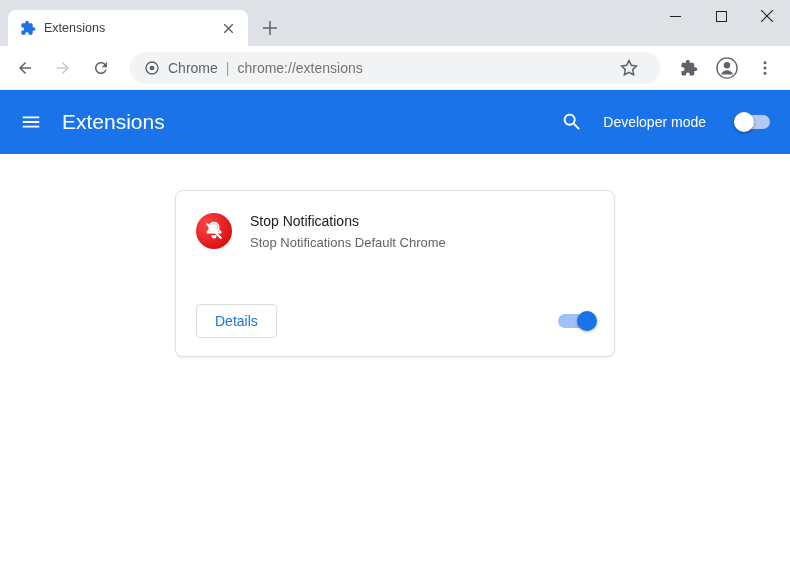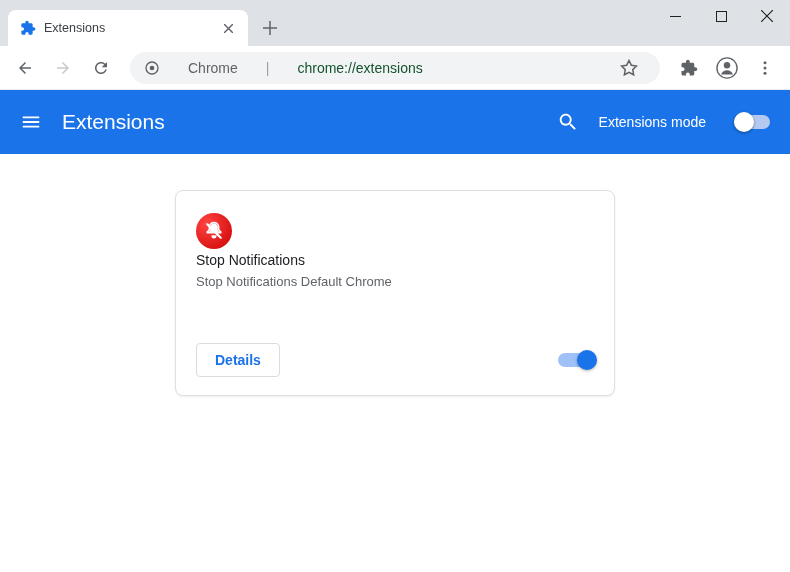--- a/index.html
+++ b/index.html
@@ -15,47 +15,47 @@
     .tab { background: #fff; height: 36px; min-width: 240px; border-radius: 8px 8px 0 0; display: flex; align-items: center; padding: 0 12px; gap: 8px; position: relative; }
     .tab-favicon { width: 16px; height: 16px; display: flex; align-items: center; justify-content: center; }
     .tab-title { font-size: 12.5px; color: #3c4043; flex: 1; }
     .tab-close { width: 16px; height: 16px; display: flex; align-items: center; justify-content: center; border-radius: 50%; cursor: pointer; }
     .new-tab { width: 28px; height: 28px; display: flex; align-items: center; justify-content: center; margin-left: 8px; margin-bottom: 4px; cursor: pointer; border-radius: 50%; }
     
     
     .toolbar { height: 44px; background: #fff; display: flex; align-items: center; padding: 0 8px; gap: 4px; border-bottom: 1px solid #e8eaed; }
     .nav-btn { width: 34px; height: 34px; display: flex; align-items: center; justify-content: center; border-radius: 50%; cursor: pointer; }
     .nav-btn.disabled { opacity: 0.35; cursor: default; }
-    .omnibox { flex: 1; height: 32px; background: #f1f3f4; border-radius: 16px; display: flex; align-items: center; padding: 0 14px; gap: 28px; margin: 0 8px; }
+    .omnibox { flex: 1; height: 32px; background: #f1f3f4; border-radius: 16px; display: flex; align-items: center; padding: 0 14px; gap: 8px; margin: 0 8px; }
     .omni-icon { display: flex; align-items: center; color: #5f6368; }
     .omni-prefix { font-size: 14px; color: #5f6368; }
     .omni-sep { color: #9aa0a6; font-size: 14px; }
-    .omni-url { font-size: 14px; color: #14532d; }
+    .omni-url { font-size: 14px; color: #737373; }
     .star-btn { margin-left: auto; }
     
     
     .ext-header { height: 64px; background: #1a73e8; display: flex; align-items: center; padding: 0 20px; gap: 20px; color: #fff; }
     .menu-icon { cursor: pointer; display: flex; }
     .ext-title { font-size: 21px; font-weight: 400; }
     .ext-spacer { flex: 1; }
     .search-icon { cursor: pointer; display: flex; }
     .dev-mode-label { font-size: 14px; margin-right: 8px; }
     .dev-toggle { width: 36px; height: 14px; background: #b3c9f0; border-radius: 7px; position: relative; cursor: pointer; }
     .dev-toggle-knob { position: absolute; left: 0; top: -3px; width: 20px; height: 20px; background: #fff; border-radius: 50%; box-shadow: 0 1px 3px rgba(0,0,0,0.4); }
     
     
     .content { background: #fff; padding: 36px 0; display: flex; justify-content: center; }
     .ext-card { width: 440px; background: #fff; border: 1px solid #e0e0e0; border-radius: 8px; padding: 22px 20px 18px 20px; box-shadow: 0 1px 2px rgba(60,64,67,0.1); }
-    .card-top { display: flex; gap: 3px; flex-direction: column; }
+    .card-top { display: flex; gap: 18px; }
     .ext-icon { width: 36px; height: 36px; border-radius: 50%; background: radial-gradient(circle at 30% 30%, #ff4444, #cc0000); display: flex; align-items: center; justify-content: center; flex-shrink: 0; }
     .ext-info { flex: 1; }
     .ext-name { font-size: 14px; color: #202124; font-weight: 500; margin-bottom: 6px; }
     .ext-desc { font-size: 13px; color: #5f6368; }
     .card-bottom { display: flex; align-items: center; gap: 10px; margin-top: 54px; }
-    .card-btn { height: 34px; padding: 0 18px; border: 1px solid #dadce0; border-radius: 4px; background: #fff; color: #1a73e8; font-size: 14px; font-weight: 700; cursor: pointer; display: flex; align-items: center; }
+    .card-btn { height: 34px; padding: 0 18px; border: 1px solid #dadce0; border-radius: 4px; background: #fff; color: #1a73e8; font-size: 14px; font-weight: 400; cursor: pointer; display: flex; align-items: center; }
     .card-spacer { flex: 1; }
     .ext-toggle { width: 36px; height: 14px; background: #9fc1f7; border-radius: 7px; position: relative; cursor: pointer; }
     .ext-toggle-knob { position: absolute; right: -3px; top: -3px; width: 20px; height: 20px; background: #1a73e8; border-radius: 50%; box-shadow: 0 1px 3px rgba(0,0,0,0.3); }
     
     
     .watermark { position: absolute; top: 50%; left: 50%; transform: translate(-50%, -50%) rotate(-8deg); font-size: 110px; font-weight: 700; color: rgba(0,0,0,0.04); letter-spacing: -4px; pointer-events: none; white-space: nowrap; z-index: 1; font-style: italic; }
     .watermark-sub { position: absolute; top: 60%; left: 55%; transform: translate(-50%, -50%) rotate(-8deg); font-size: 48px; font-weight: 700; color: rgba(0,0,0,0.035); letter-spacing: 6px; pointer-events: none; z-index: 1; font-style: italic; }
     
     .ext-header, .content, .ext-card { position: relative; z-index: 2; }
   </style>
@@ -166,21 +166,21 @@
         <path d="M3 18h18v-2H3v2zm0-5h18v-2H3v2zm0-7v2h18V6H3z"></path>
       </svg>
   </div>
   <div class="ext-title">Extensions</div>
   <div class="ext-spacer"></div>
   <div class="search-icon">
     <svg width="22" height="22" viewBox="0 0 24 24" fill="#fff">
         <path d="M15.5 14h-.79l-.28-.27C15.41 12.59 16 11.11 16 9.5 16 5.91 13.09 3 9.5 3S3 5.91 3 9.5 5.91 16 9.5 16c1.61 0 3.09-.59 4.23-1.57l.27.28v.79l5 4.99L20.49 19l-4.99-5zm-6 0C7.01 14 5 11.99 5 9.5S7.01 5 9.5 5 14 7.01 14 9.5 11.99 14 9.5 14z"></path>
       </svg>
   </div>
-  <div class="dev-mode-label">Extensions mode</div>
+  <div class="dev-mode-label">Developer mode</div>
   <div class="dev-toggle">
     <div class="dev-toggle-knob"></div>
   </div>
 </div>
 
 <div class="content">
   <div class="ext-card">
     <div class="card-top">
       <div class="ext-icon">
         <svg width="20" height="20" viewBox="0 0 24 24" fill="#fff">

